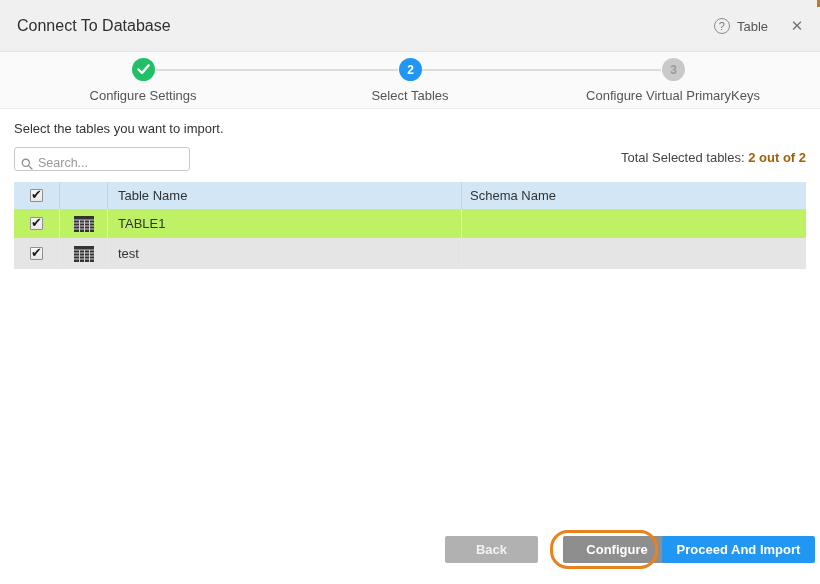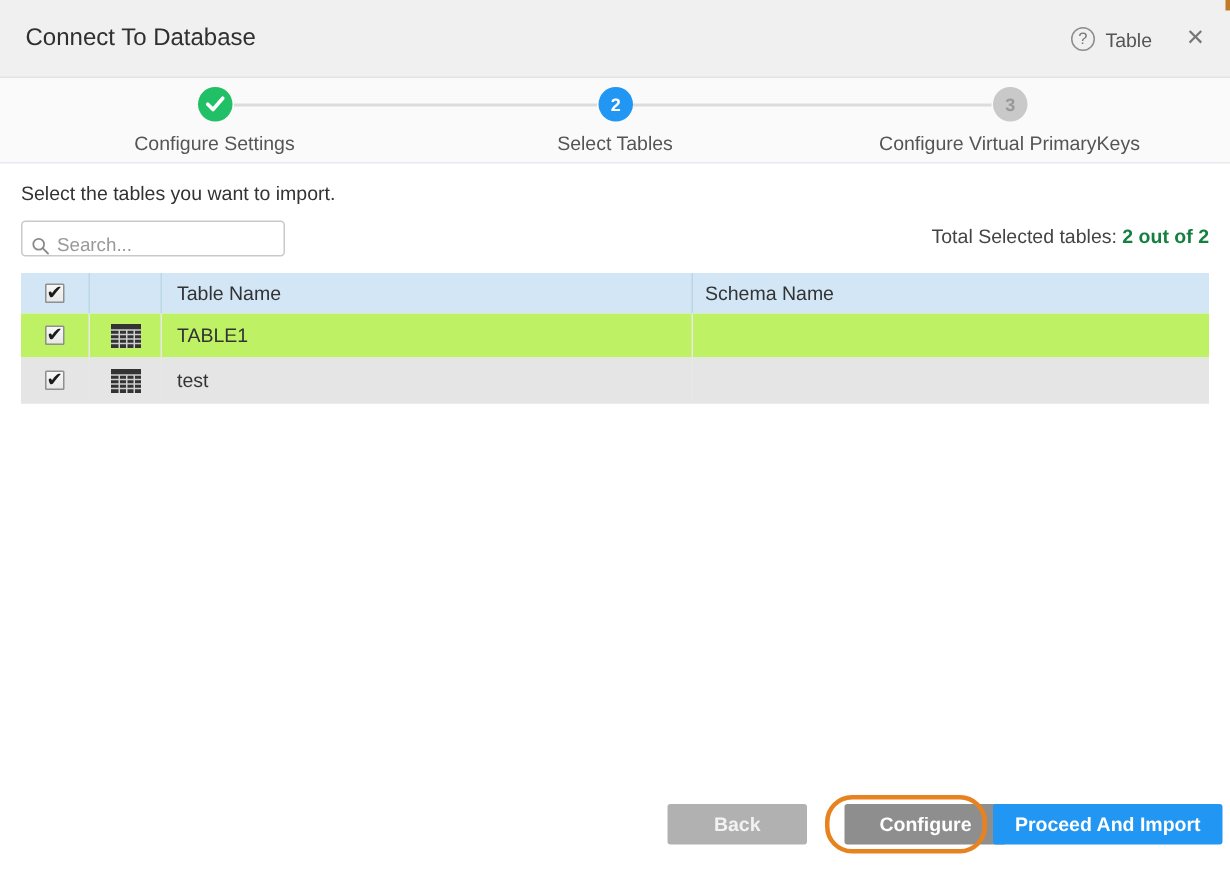--- a/index.html
+++ b/index.html
@@ -76,21 +76,21 @@
   }
   .search-box svg { flex: 0 0 auto; }
   .search-box input {
     border: none; outline: none; width: 100%; font-size: 12.5px;
     font-family: "Liberation Sans", sans-serif; color: #333; background: transparent;
   }
   .search-box input::placeholder { color: #999; }
   .summary {
     position: absolute; right: 14px; top: 150px; font-size: 13px; color: #444;
   }
-  .summary b { color: #15803d; }
+  .summary b { color: #a16207; }
 
   
   .grid {
     position: absolute; left: 14px; top: 182px; width: 792px;
     font-size: 13px;
   }
   .grid-row { display: flex; align-items: center; }
   .grid-head {
     height: 27px; background: #d2e6f5; color: #333;
   }

